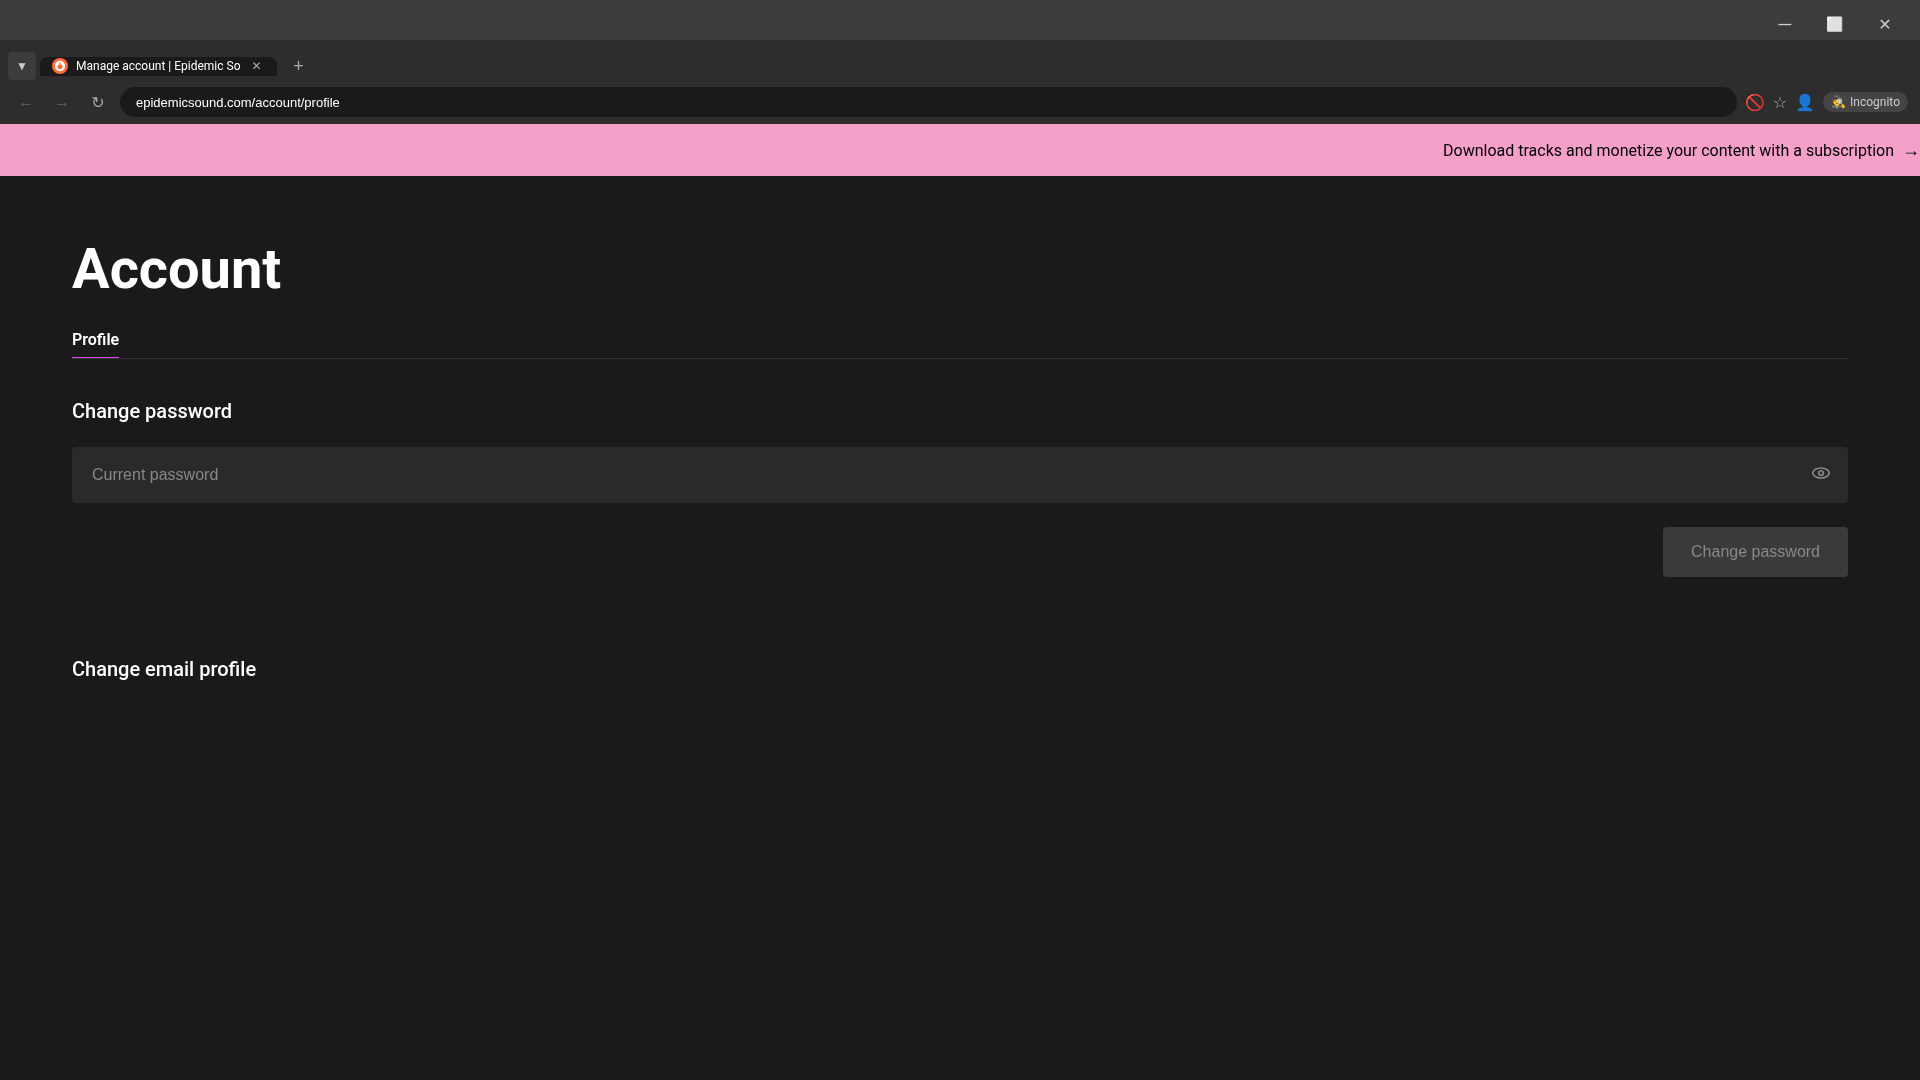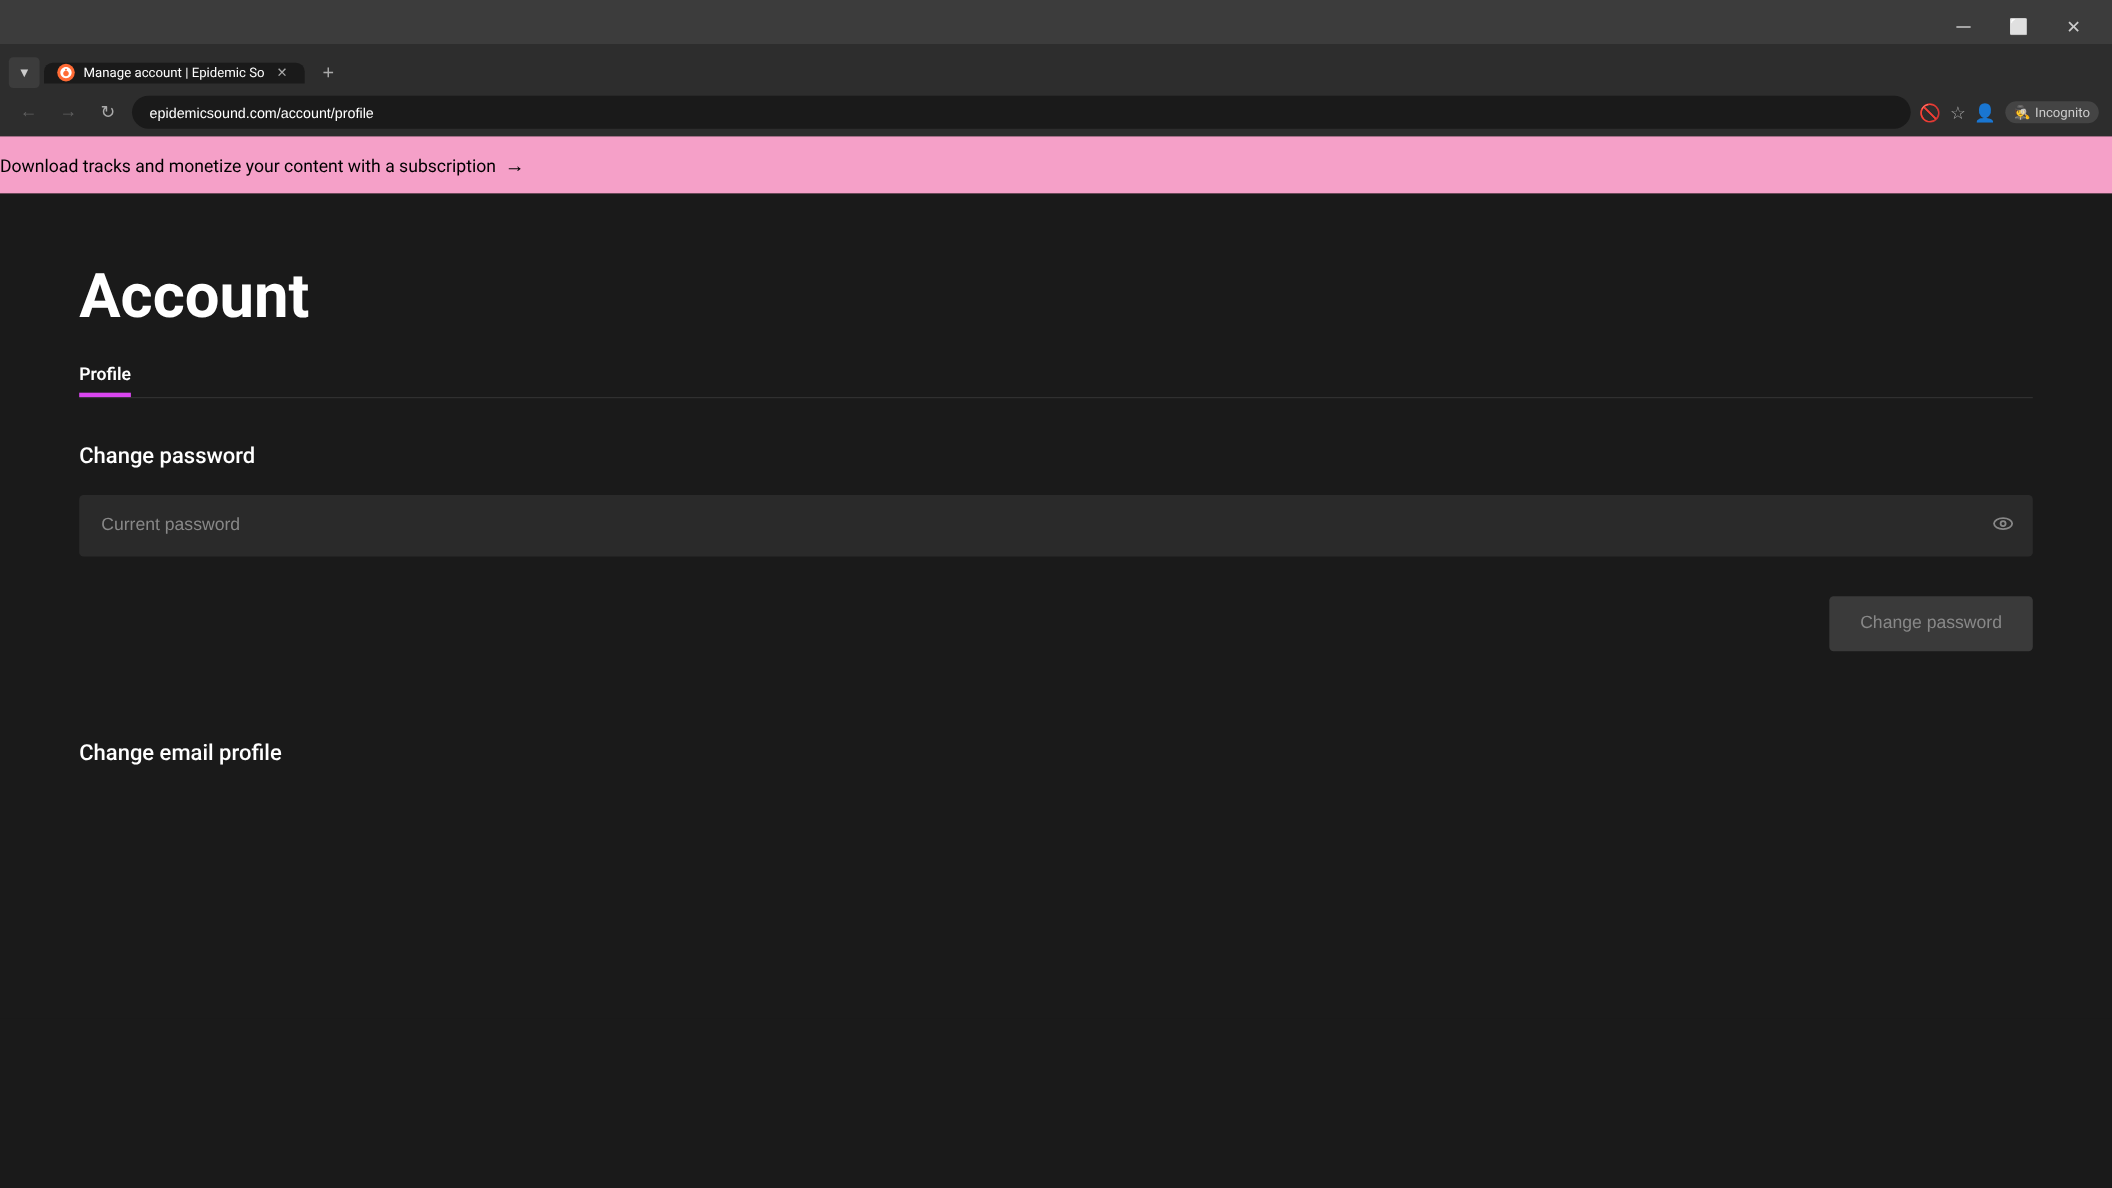--- a/index.html
+++ b/index.html
@@ -228,21 +228,21 @@
       height: 2px;
       background: #fff;
       border-radius: 1px;
     }
 
     .promo-banner {
       background: #f5a0c8;
       height: 52px;
       display: flex;
       align-items: center;
-      justify-content: flex-start;
+      justify-content: flex-end;
       gap: 8px;
     }
 
     .promo-text {
       color: #000;
       font-size: 16px;
     }
 
     .promo-arrow {
       color: #000;
@@ -269,39 +269,39 @@
       margin-bottom: 0;
     }
 
     .tab-nav-item {
       padding: 8px 0;
       margin-right: 32px;
       font-size: 16px;
       font-weight: 600;
       color: #ffffff;
       cursor: pointer;
-      border-bottom: 4px solid #d946ef;
+      border-bottom: 1px solid #d946ef;
     }
 
     .divider {
       height: 1px;
       background: #333;
       margin-bottom: 40px;
     }
 
     .section-title {
       font-size: 20px;
       font-weight: 500;
       color: #ffffff;
       margin-bottom: 24px;
     }
 
     .password-fields {
       display: flex;
-      margin-bottom: 36px;
+      margin-bottom: 24px;
     }
 
     .password-input-wrapper {
       flex: 1;
       position: relative;
       background: #2a2a2a;
       border-radius: 4px;
       height: 56px;
       display: flex;
       align-items: center;

